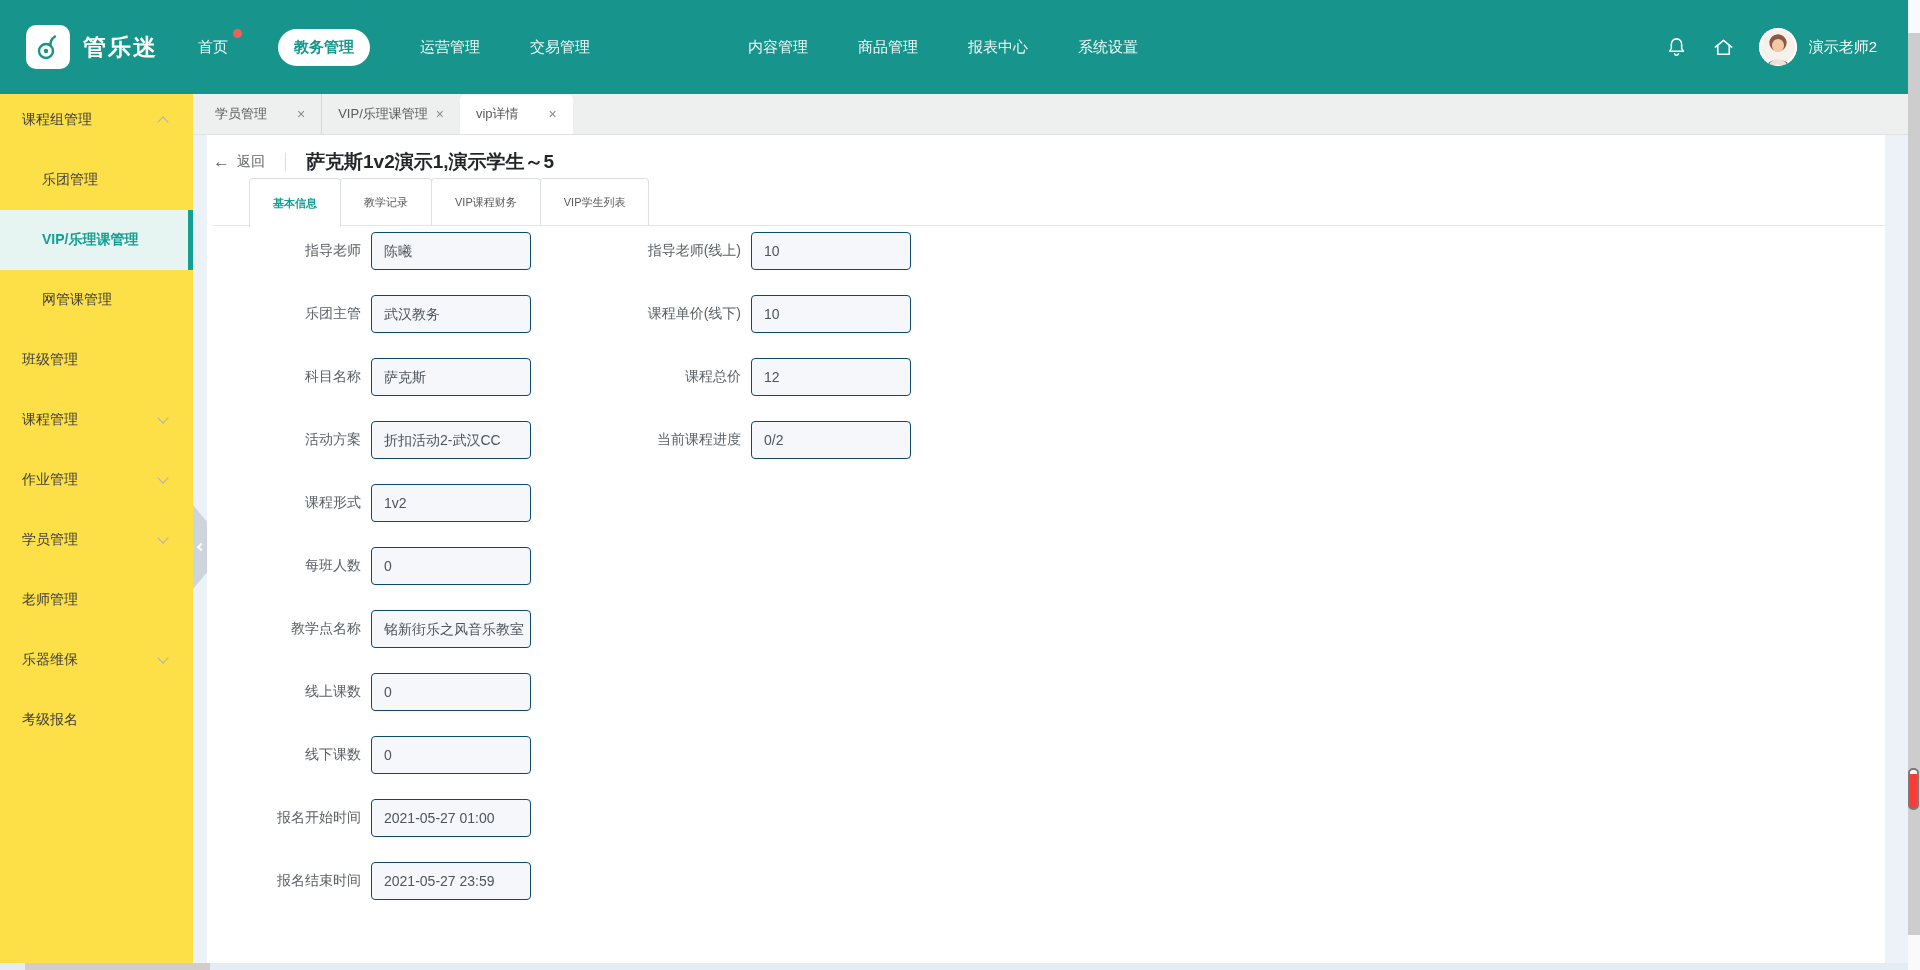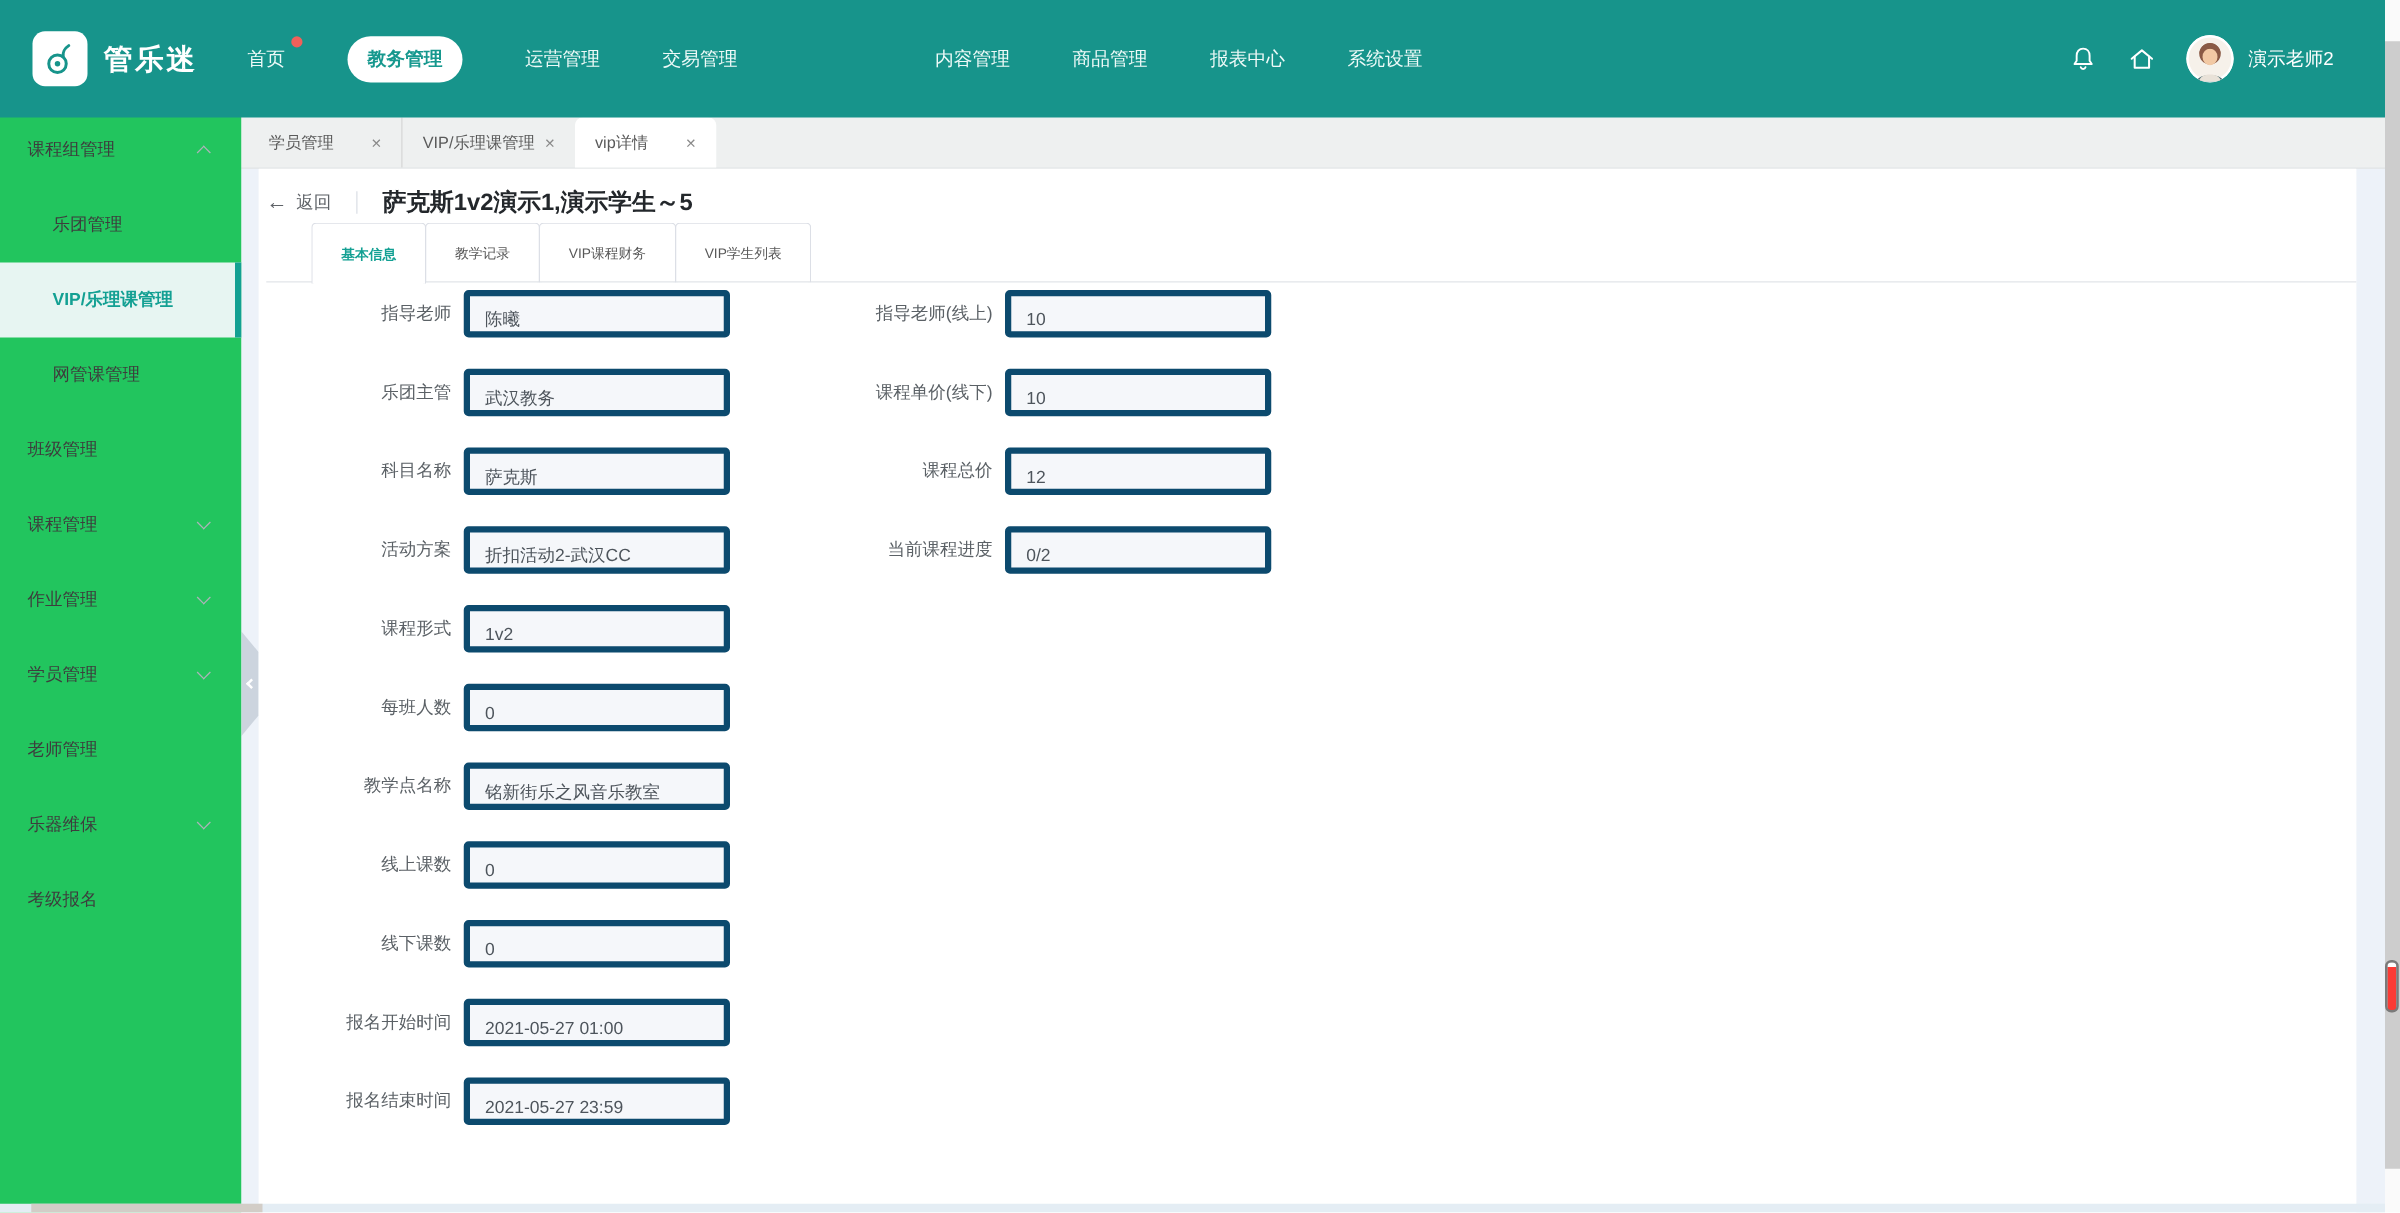--- a/index.html
+++ b/index.html
@@ -8,27 +8,27 @@
 
   
   .header { position:absolute; top:0; left:0; width:1908px; height:94px; background:#17948b; display:flex; align-items:center; z-index:5; }
   .logo-box { width:44px; height:44px; background:#fff; border-radius:10px; margin-left:26px; display:flex; align-items:center; justify-content:center; flex:none; }
   .brand { color:#fff; font-size:23px; font-weight:bold; margin-left:13px; letter-spacing:2px; }
   .nav { display:flex; align-items:center; margin-left:40px; }
   .nav-item { color:#eefaf8; font-size:15px; margin-right:50px; position:relative; cursor:pointer; white-space:nowrap; }
   .nav-item.pill { background:#fff; color:#16988e; padding:9px 16px; border-radius:19px; font-weight:bold; }
   .nav-item:nth-child(5) { margin-left:108px; }
   .nav-dot { position:absolute; top:-9px; right:-14px; width:9px; height:9px; border-radius:50%; background:#f0605a; }
-  .header-right { margin-left:auto; margin-right:41px; display:flex; align-items:center; gap:24px; }
+  .header-right { margin-left:auto; margin-right:31px; display:flex; align-items:center; gap:24px; }
   .hicon { width:23px; height:23px; display:block; cursor:pointer; }
   .avatar { width:38px; height:38px; border-radius:50%; background:#fff; overflow:hidden; flex:none; cursor:pointer; }
   .user-name { color:#fff; font-size:15px; margin-left:-12px; cursor:pointer; }
 
   
-  .sidebar { position:absolute; top:90px; left:0; width:193px; height:880px; background:#22c55e; z-index:4; }
+  .sidebar { position:absolute; top:90px; left:0; width:193px; height:880px; background:#fde047; z-index:4; }
   .side-item { height:60px; display:flex; align-items:center; padding-left:22px; font-size:14px; color:#3d3d3d; position:relative; cursor:pointer; }
   .side-item.child { padding-left:42px; }
   .side-item.active { background:#e7f5f2; color:#13a093; font-weight:bold; }
   .side-item.active::after { content:""; position:absolute; right:0; top:0; width:5px; height:100%; background:#13a093; }
   .chev { position:absolute; right:26px; width:8px; height:8px; border-right:1.6px solid #aeb3ba; border-bottom:1.6px solid #aeb3ba; }
   .chev.down { transform:rotate(45deg); margin-top:-4px; }
   .chev.up { transform:rotate(-135deg); margin-top:4px; }
 
   
   .tags { position:absolute; top:90px; left:193px; width:1715px; height:45px; background:#eef0f0; border-bottom:1px solid #e0e3e6; display:flex; align-items:flex-end; padding-left:6px; z-index:3; }
@@ -56,21 +56,21 @@
   .tabs-wrap::after { content:""; position:absolute; left:0; right:0; bottom:0; height:1px; background:#e2e5e9; }
   .card-tab { position:relative; z-index:1; height:48px; display:flex; align-items:center; padding:0 23px; font-size:11px; color:#585858; border:1px solid #dcdfe6; border-bottom:none; margin-left:-1px; border-radius:4px 4px 0 0; background:transparent; cursor:pointer; }
   .card-tab.first { margin-left:0; }
   .card-tab.active { background:#fff; color:#13a093; font-weight:bold; height:49px; margin-bottom:-1px; z-index:2; }
 
   .form { display:flex; margin-top:6px; }
   .fcol2 { margin-left:52px; }
   .frow { display:flex; align-items:center; height:38px; margin-bottom:25px; }
   .flabel { width:148px; text-align:right; font-size:14px; color:#5b6166; margin-right:10px; flex:none; }
   .fcol2 .flabel { width:158px; }
-  .finput { width:213px; height:38px; background:#f5f7fa; border:5px solid #0c4a6e; border-radius:4px; padding:0 12px; font-size:14px; color:#4e555c; line-height:36px; white-space:nowrap; overflow:hidden; }
+  .finput { width:160px; height:38px; background:#f5f7fa; border:1px solid #0c4a6e; border-radius:4px; padding:0 12px; font-size:14px; color:#4e555c; line-height:36px; white-space:nowrap; overflow:hidden; }
 
   
   .vscroll { position:absolute; top:0; right:0; width:12px; height:970px; background:#fafafa; z-index:6; }
   .vtrack { position:absolute; top:33px; left:0; width:12px; height:902px; background:#cdcdcd; }
   .vthumb { position:absolute; top:768px; left:0; width:11px; height:42px; background:linear-gradient(#fdfdfd 0 10%, #fb3b35 10% 100%); border:2px solid #7a7a7a; border-radius:5px; cursor:pointer; }
   .hscroll { position:absolute; bottom:0; left:0; width:1908px; height:7px; background:#e4edf4; z-index:6; }
   .hthumb { position:absolute; left:25px; top:0; width:185px; height:7px; background:#d2cdc7; cursor:pointer; }
 </style>
 </head>
 <body>

